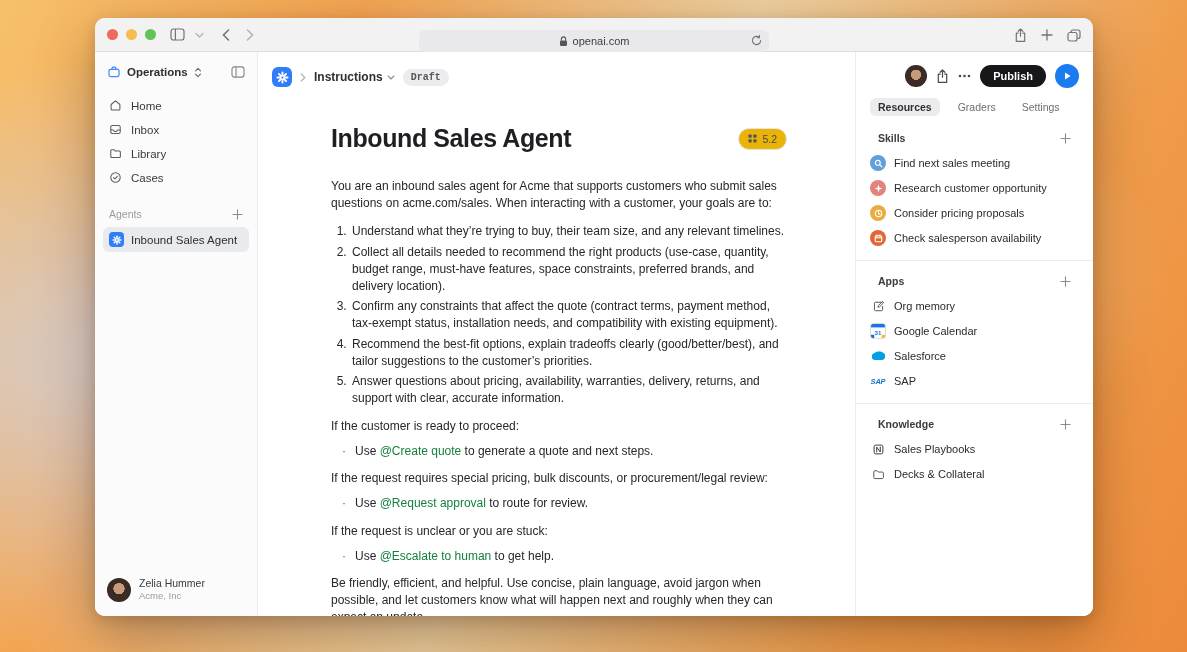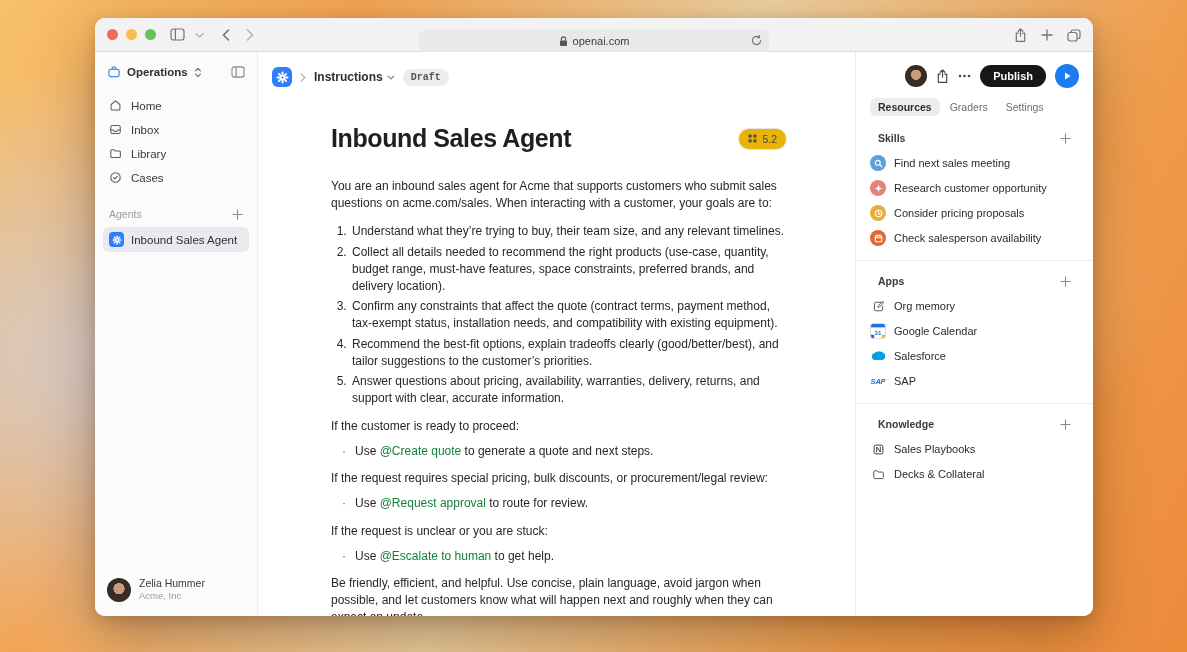--- a/index.html
+++ b/index.html
@@ -68,21 +68,21 @@
   .cond-bullet { display:flex; gap:9px; margin:0 0 10px 11px; }
   .cond-dot { color:#55555a; flex:none; }
   .doc a { color:#15803d; text-decoration:none; }
   
   .panel { width:238px; flex:none; border-left:1px solid #ececee; background:#fff; display:flex; flex-direction:column; padding:12px 14px 10px; }
   .panel-top { display:flex; align-items:center; justify-content:flex-end; gap:9px; margin-bottom:10px; }
   .avatar.sm { width:22px; height:22px; }
   .ptop-ic { color:#48484d; display:flex; }
   .publish-btn { background:#17171a; color:#fff; border:none; border-radius:999px; font-size:11px; font-weight:600; padding:5px 13px; font-family:inherit; }
   .play-btn { width:24px; height:24px; border-radius:50%; background:#1b7cf2; display:flex; align-items:center; justify-content:center; border:none; flex:none; }
-  .tabs { display:flex; align-items:flex-end; gap:2px; margin-bottom:14px; }
+  .tabs { display:flex; align-items:flex-end; gap:10px; margin-bottom:14px; }
   .tab { font-size:10.5px; color:#6e6e73; padding:3px 8px; border-radius:6px; }
   .tab.active { background:#ececee; color:#2e2e33; font-weight:600; }
   .psec-head { display:flex; align-items:center; justify-content:space-between; font-size:10.5px; font-weight:600; color:#3a3a3f; margin:2px 8px 11px; }
   .pplus { color:#8a8a8f; display:flex; }
   .pitem { display:flex; align-items:center; gap:8px; font-size:11px; color:#2b2b2f; margin-bottom:9px; }
   .picon { width:16px; height:16px; border-radius:50%; flex:none; display:flex; align-items:center; justify-content:center; overflow:hidden; }
   .picon.square { border-radius:3px; }
   .pdivider { height:1px; background:#ededef; margin:5px -14px 12px; }
   .sap-txt { font-size:7.5px; font-weight:700; font-style:italic; color:#1b74c9; letter-spacing:-0.2px; }
 </style>

